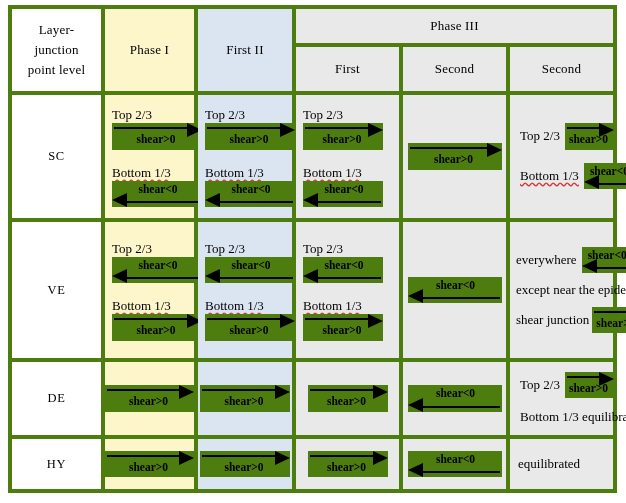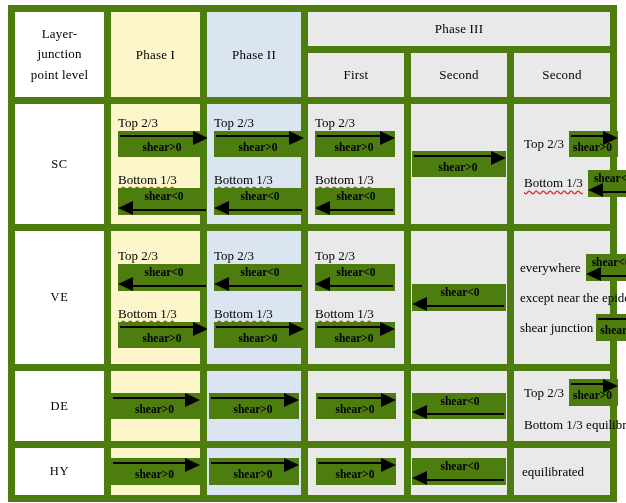--- a/index.html
+++ b/index.html
@@ -10,21 +10,21 @@
   }
   .sheet{position:relative;width:626px;height:503px;}
 
   table.matrix{
     position:absolute;left:8px;top:5px;
     width:609px;height:476px;
     border-collapse:collapse;
     table-layout:fixed;
   }
   table.matrix td,table.matrix th{
-    border:7px solid #4d7c0f;
+    border:4px solid #4d7c0f;
     padding:0;
     vertical-align:middle;
     font-weight:normal;
     position:relative;
   }
 
   
   .c-plain{background:#ffffff;}
   .c-p1{background:#fdf6cb;}
   .c-p2{background:#dbe5f1;}
@@ -144,21 +144,21 @@
 <table class="matrix">
 
   <tbody>
         <tr>
     <td class="c-plain hdr hdr-stack" rowspan="2" style="width:89px;">
       <div>Layer-</div>
       <div>junction</div>
       <div>point level</div>
     </td>
     <td class="c-p1 hdr" rowspan="2" style="width:89px;">Phase I</td>
-    <td class="c-p2 hdr" rowspan="2" style="width:94px;">Phase II</td>
+    <td class="c-p2 hdr" rowspan="2" style="width:94px;">First II</td>
     <td class="c-p3 hdr" colspan="3" style="height:34px;">Phase III</td>
   </tr>
 
   <tr>
     <td class="c-p3 hdr" style="width:78px;height:44px;">First</td>
     <td class="c-p3 hdr" style="width:94px;">Second</td>
     <td class="c-p3 hdr" style="width:165px;">Second</td>
   </tr>
 
   <tr style="height:127px;">

